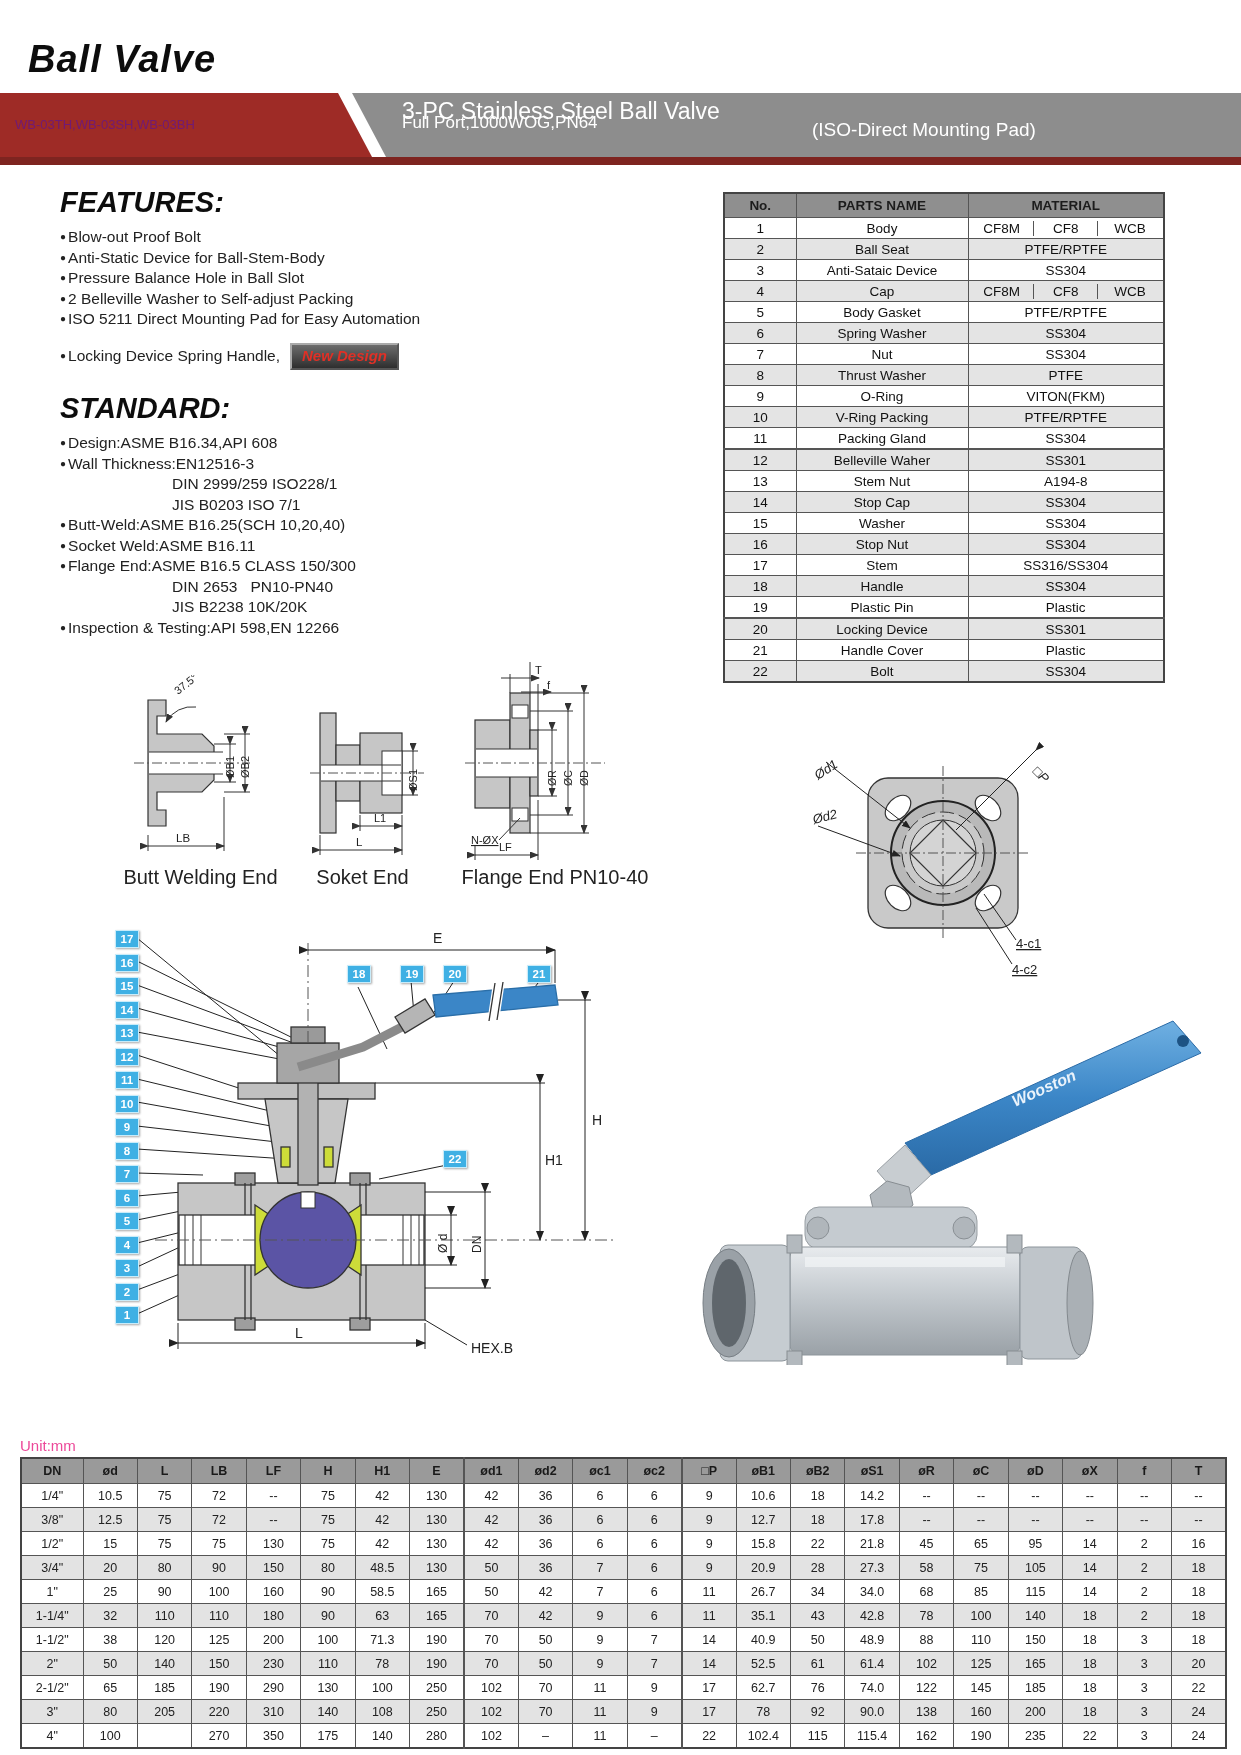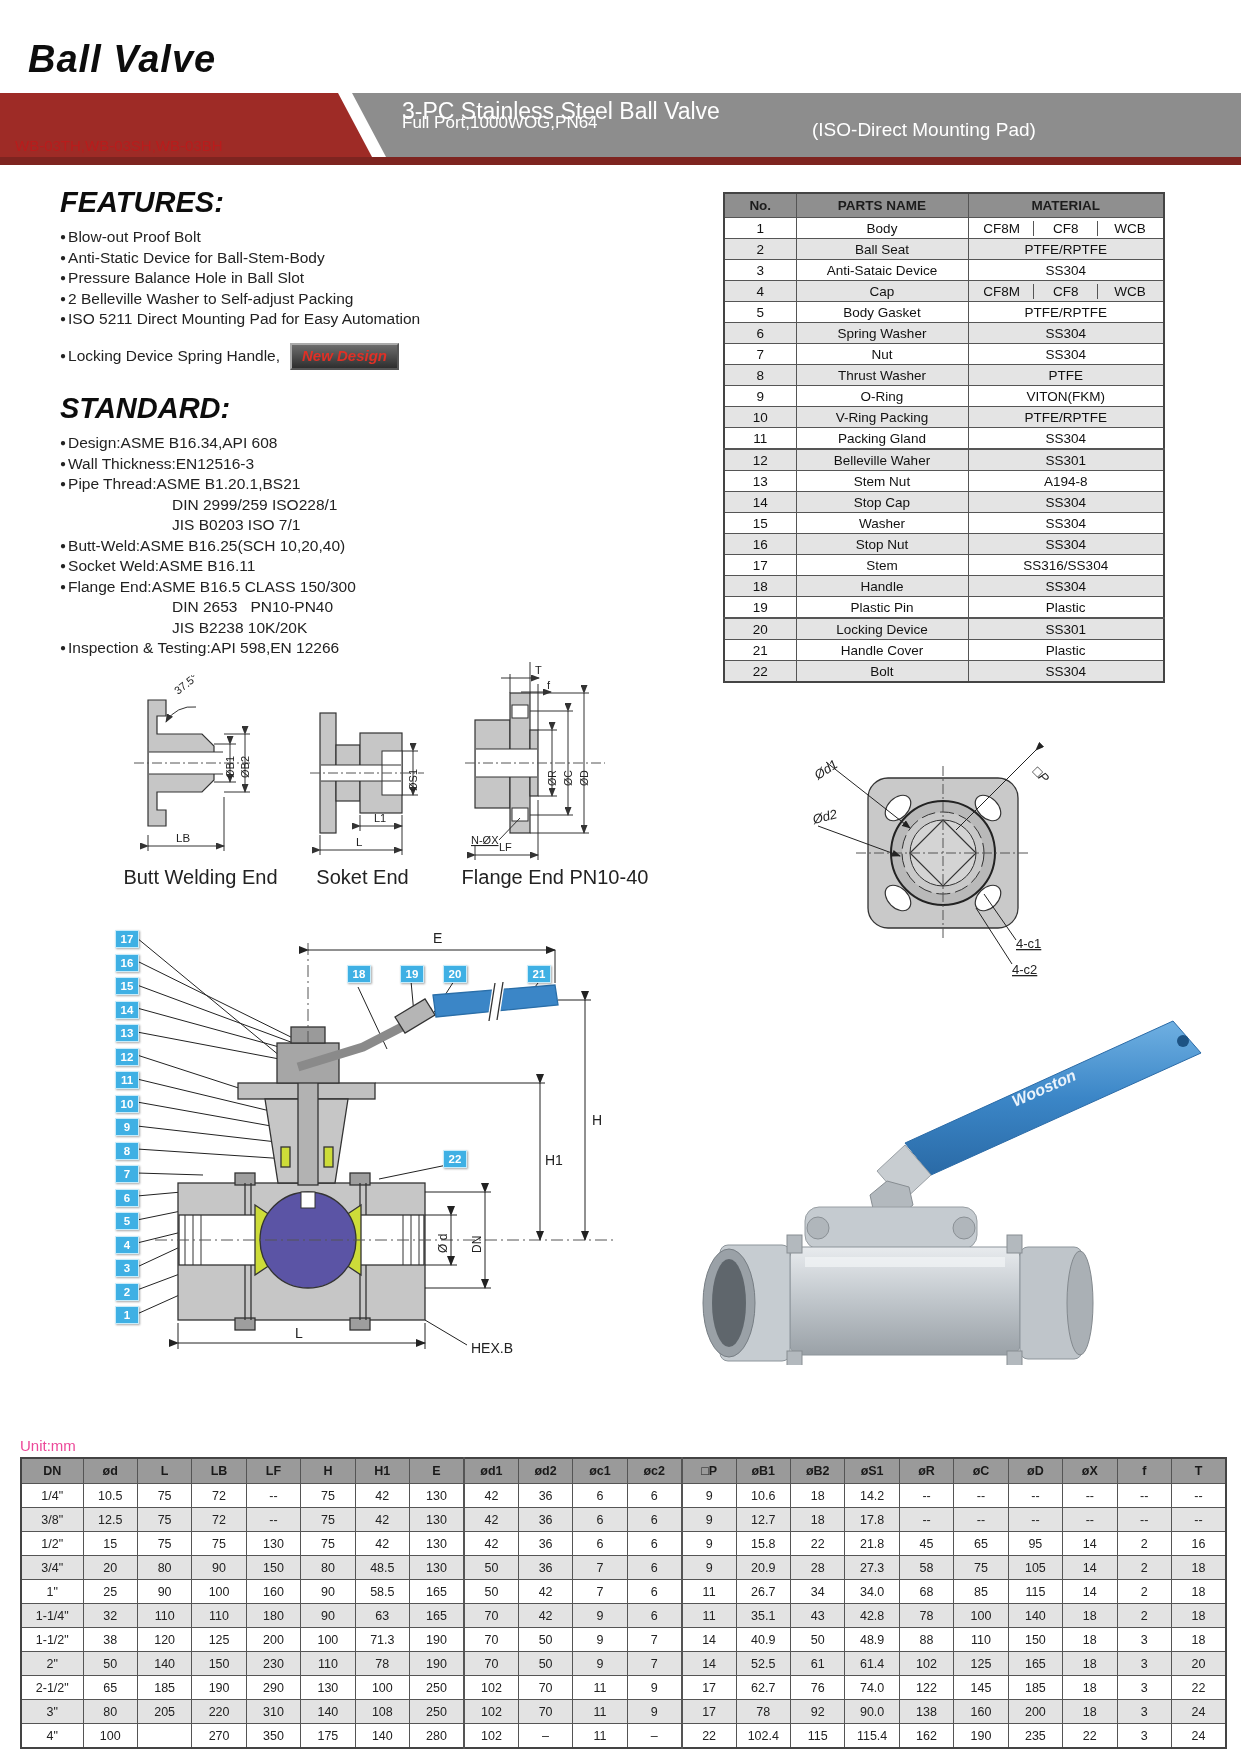--- a/index.html
+++ b/index.html
@@ -7,21 +7,21 @@
         font-family:"Liberation Sans","DejaVu Sans",sans-serif;color:#111;}
   .abs{position:absolute;}
 
   
   .title{left:28px;top:38px;font-size:38px;font-style:italic;font-weight:bold;color:#0d0d0d;letter-spacing:1px;}
   .banner{left:0;top:93px;width:1241px;height:64px;}
   .banner-gray{position:absolute;left:0;top:0;width:100%;height:100%;background:#8d8d8d;
                clip-path:polygon(352px 0,100% 0,100% 100%,386px 100%);}
   .banner-red{position:absolute;left:0;top:0;width:100%;height:100%;background:#9e2b26;
               clip-path:polygon(0 0,338px 0,372px 100%,0 100%);}
-  .banner-model{position:absolute;left:15px;top:44px;font-size:15px;color:#b91c1c;}
+  .banner-model{position:absolute;left:15px;top:24px;font-size:13px;color:#701a75;}
   .banner-line1{position:absolute;left:402px;top:5px;font-size:23px;color:#fff;}
   .banner-line2{position:absolute;left:402px;top:20px;font-size:17px;color:#fff;}
   .banner-note{position:absolute;left:812px;top:26px;font-size:19px;color:#fff;}
   .maroon-rule{left:0;top:157px;width:1241px;height:8px;background:#7e2420;}
 
   
   .sec-head{font-size:29px;font-style:italic;font-weight:bold;color:#0d0d0d;margin-bottom:8px;}
   .features{left:60px;top:186px;width:420px;}
   .standard{left:60px;top:392px;width:440px;}
   .bline{font-size:15.5px;line-height:20.5px;color:#222;white-space:pre;}
@@ -88,21 +88,20 @@
     <div class="bline"><span class="dot">●</span><span>Pressure Balance Hole in Ball Slot</span></div>
     <div class="bline"><span class="dot">●</span><span>2 Belleville Washer to Self-adjust Packing</span></div>
     <div class="bline"><span class="dot">●</span><span>ISO 5211 Direct Mounting Pad for Easy Automation</span></div>
     <div class="bline locking"><span class="dot">●</span><span>Locking Device Spring Handle,</span><span class="badge">New Design</span></div>
   </div>
 
   <div class="abs standard">
     <div class="sec-head">STANDARD:</div>
     <div class="bline"><span class="dot">●</span><span>Design:ASME B16.34,API 608</span></div>
     <div class="bline"><span class="dot">●</span><span>Wall Thickness:EN12516-3</span></div>
-    <div class="bline"><span class="dot">●</span><span>Pipe Thread:ASME B1.20.1,BS21</span></div>
     <div class="bline cont"><span>DIN 2999/259 ISO228/1</span></div>
     <div class="bline cont"><span>JIS B0203 ISO 7/1</span></div>
     <div class="bline"><span class="dot">●</span><span>Butt-Weld:ASME B16.25(SCH 10,20,40)</span></div>
     <div class="bline"><span class="dot">●</span><span>Socket Weld:ASME B16.11</span></div>
     <div class="bline"><span class="dot">●</span><span>Flange End:ASME B16.5 CLASS 150/300</span></div>
     <div class="bline cont"><span>DIN 2653   PN10-PN40</span></div>
     <div class="bline cont"><span>JIS B2238 10K/20K</span></div>
     <div class="bline"><span class="dot">●</span><span>Inspection &amp; Testing:API 598,EN 12266</span></div>
   </div>
 

